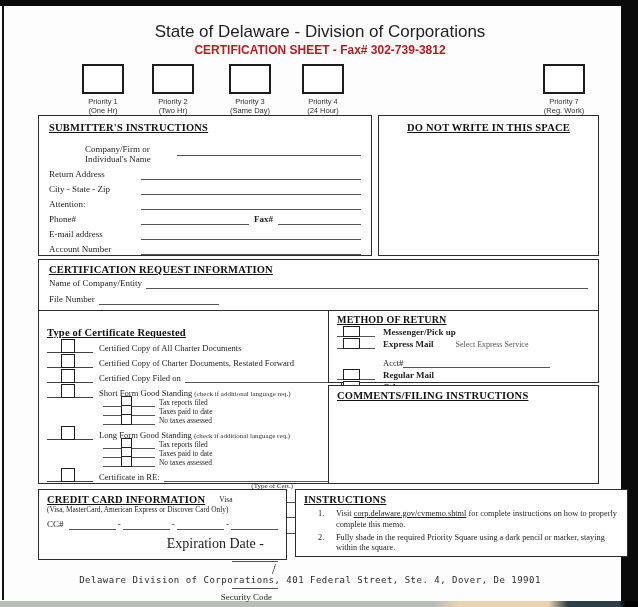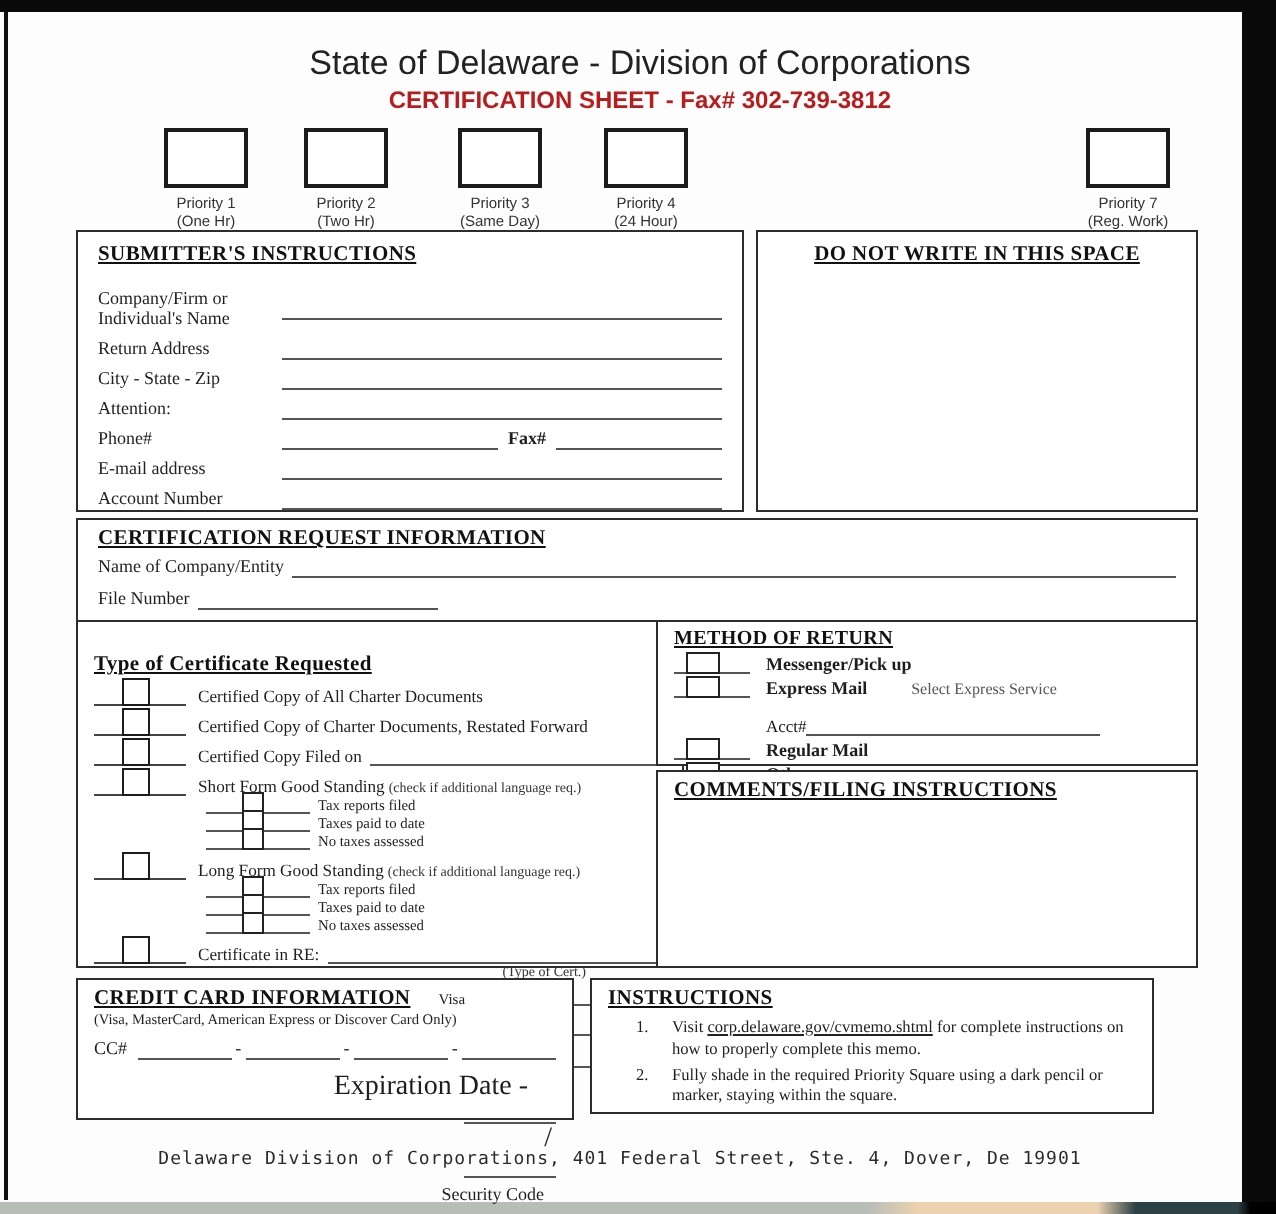--- a/index.html
+++ b/index.html
@@ -89,21 +89,21 @@
     <div class="pbox"></div>
     <div class="plabel"><span>Priority 4</span><br><span>(24 Hour)</span></div>
   </div>
   <div class="priority" style="left:532px;">
     <div class="pbox"></div>
     <div class="plabel"><span>Priority 7</span><br><span>(Reg. Work)</span></div>
   </div>
 
   <div class="box" style="left:38px;top:115px;width:334px;height:141px;padding:6px 10px;">
     <div class="heading">SUBMITTER'S INSTRUCTIONS</div>
-    <div class="frow" style="margin-top:12px;align-items:center;">
+    <div class="frow" style="margin-top:12px;align-items:flex-start;margin-left:36px;">
       <div class="flabel">
         <div>Company/Firm or</div>
         <div>Individual's Name</div>
       </div>
       <div class="fill"></div>
     </div>
     <div class="frow">
         <div class="flabel">Return Address</div>
         <div class="fill"></div>
       </div>
@@ -311,21 +311,21 @@
       <div class="fill" style="flex:none;width:46px;"></div>
       <div style="flex:none;padding:0 2px;">/</div>
       <div class="fill" style="flex:none;width:46px;"></div>
     </div>
     <div class="frow" style="font-size:9px;margin-top:4px;flex-direction:column;">
       <div style="flex:none;padding-right:6px;">Security Code</div>
       <div class="fill" style="flex:none;width:110px;"></div>
     </div>
   </div>
 
-  <div class="box" style="left:295px;top:489px;width:282px;height:68px;padding:4px 8px;">
+  <div class="box" style="left:295px;top:489px;width:333px;height:68px;padding:4px 8px;">
     <div class="heading">INSTRUCTIONS</div>
     <div class="instr-list">
       <div class="instr-item">
         <div class="instr-num">1.</div>
         <div class="instr-text"><span>Visit </span><span class="link">corp.delaware.gov/cvmemo.shtml</span><span>  for complete instructions on how to properly complete this memo.</span></div>
       </div>
       <div class="instr-item">
         <div class="instr-num">2.</div>
         <div class="instr-text">Fully shade in the required Priority Square using a dark pencil or marker, staying within the square.</div>
       </div>

